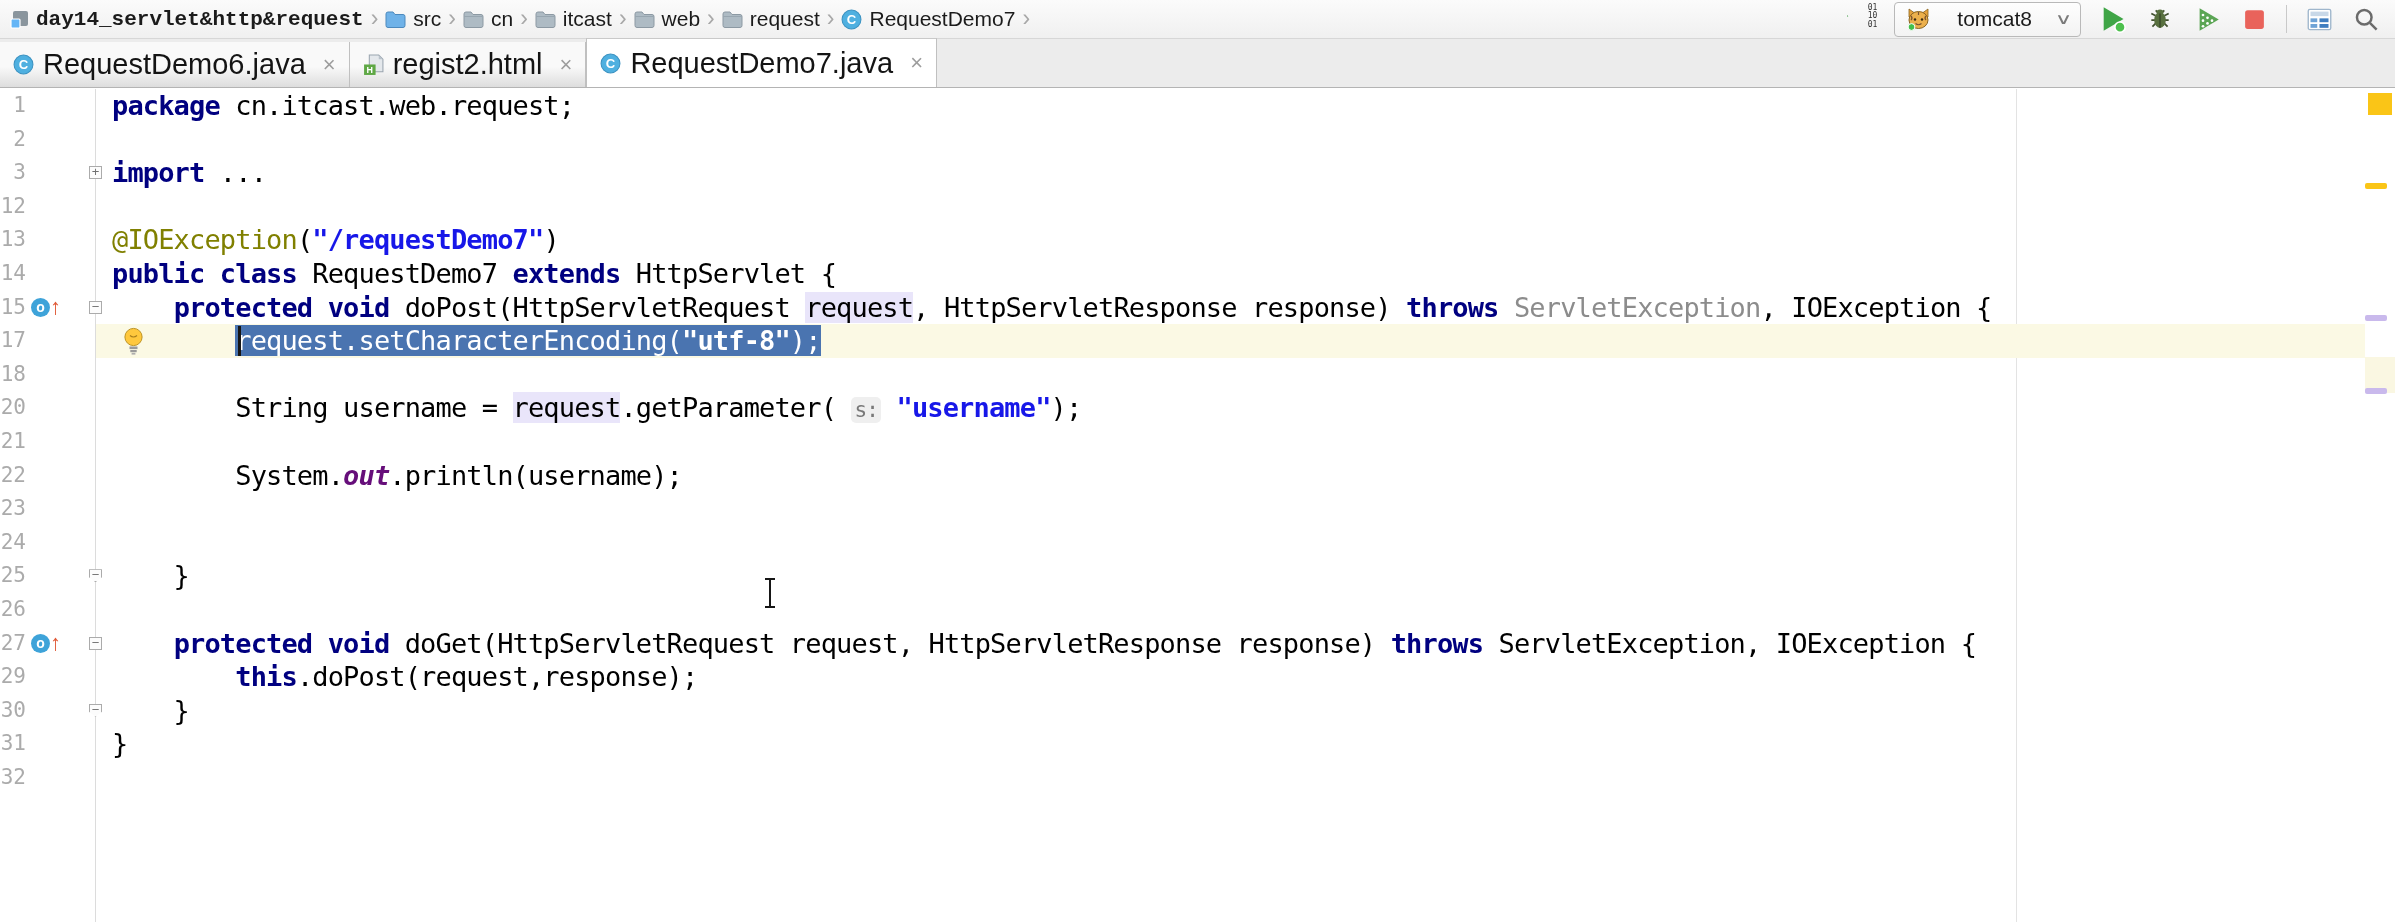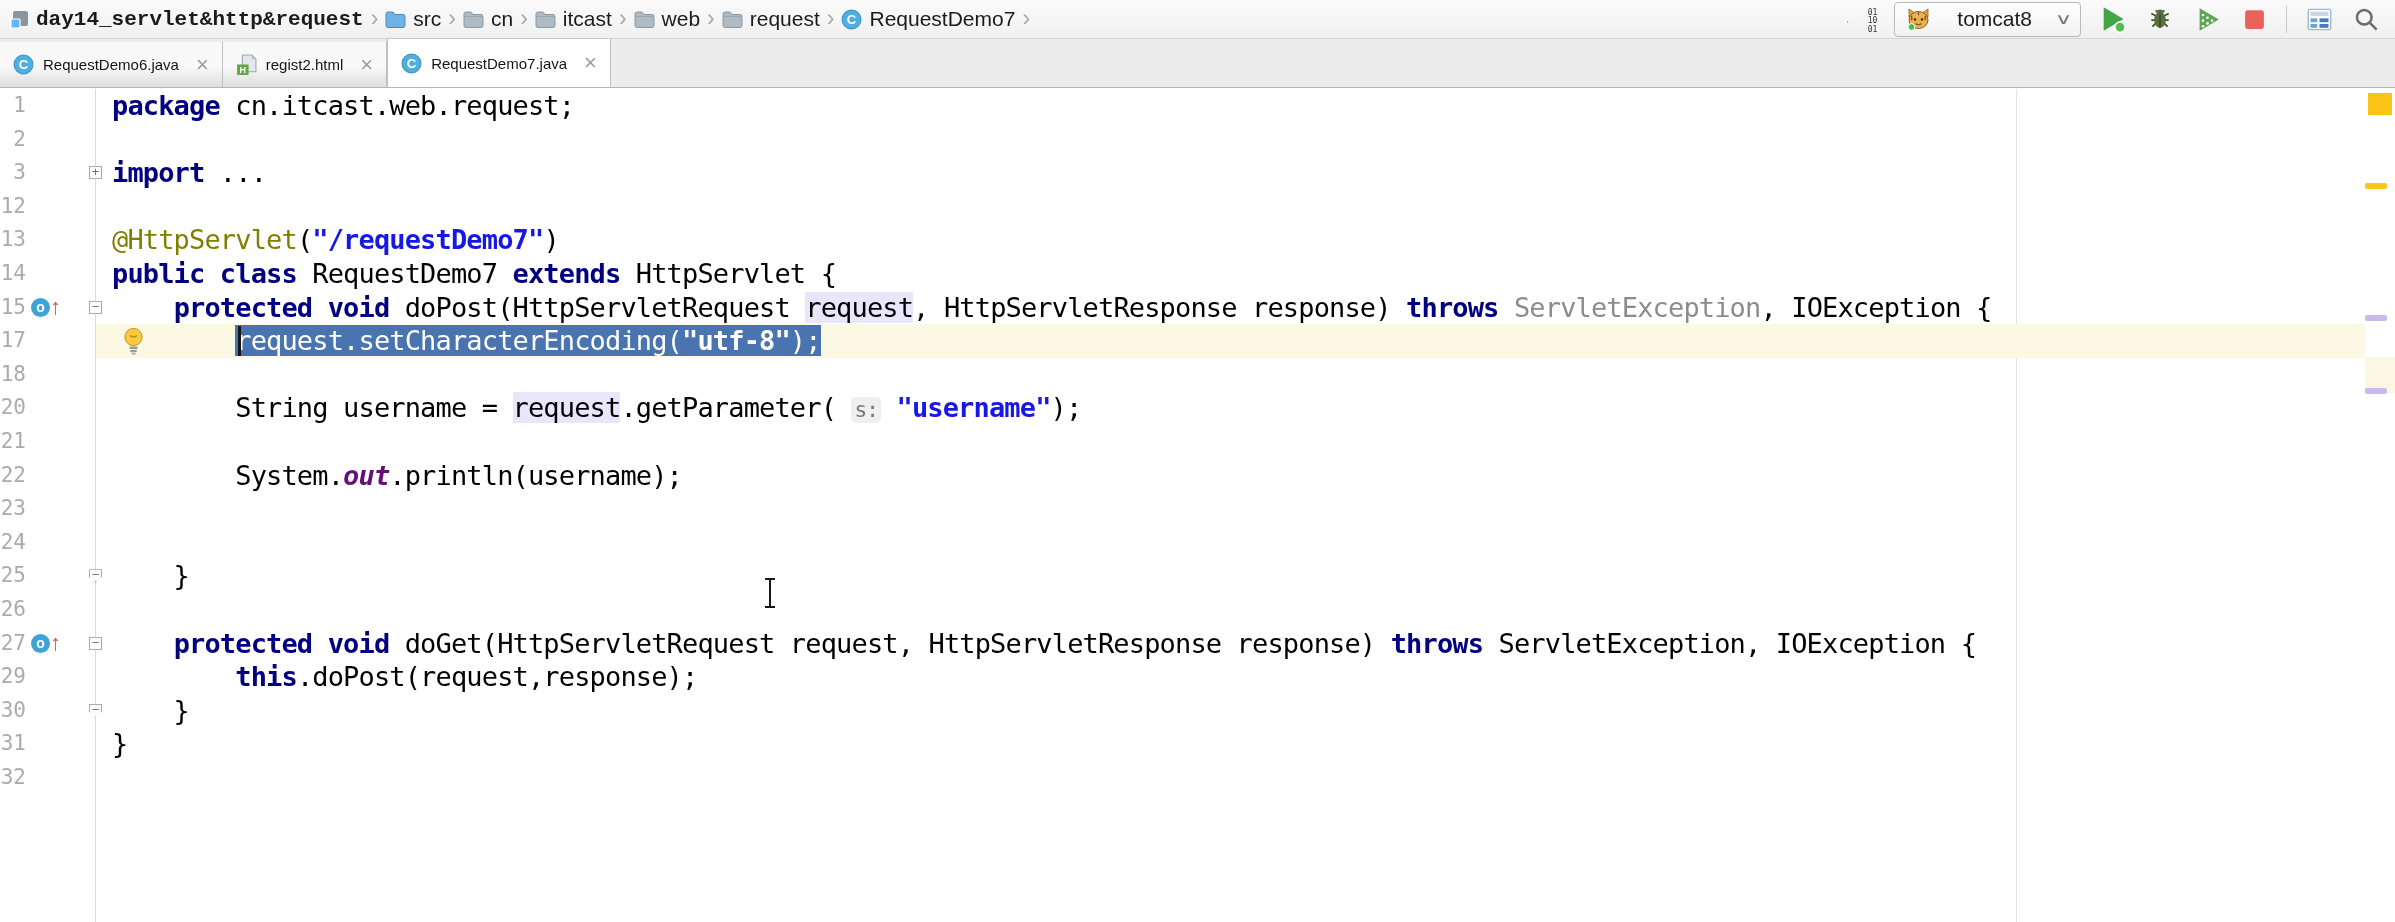--- a/index.html
+++ b/index.html
@@ -12,28 +12,28 @@
   .crumb-sep{color:#A8A8A8;font-size:23px;margin:0 7px;transform:translateY(-1px);}
   .ic{display:inline-flex;align-items:center;justify-content:center;}
 
   
   .toolbar{margin-left:auto;display:flex;align-items:center;gap:17px;padding-right:14px;}
   .tbtn{display:inline-flex;align-items:center;justify-content:center;width:30px;height:30px;}
   .runcfg{display:flex;align-items:center;gap:26px;height:33px;padding:0 11px;border:1px solid #B9B9B9;border-radius:4px;background:linear-gradient(#FEFEFE,#F3F3F3);}
   .runcfg .lbl{font-size:21px;color:#1b1b1b;}
   .runcfg .chev{color:#7b7b7b;font-size:15px;transform:scaleX(1.6);}
   .tb-sep{width:1px;height:28px;background:#C9C9C9;}
-  .vcsupd{display:flex;align-items:flex-end;gap:19px;}
+  .vcsupd{display:flex;align-items:flex-start;gap:19px;}
   .vcsupd .digits{font-family:"DejaVu Sans Mono",monospace;font-size:8px;line-height:1.05;color:#333;}
 
   
   .tabbar{position:absolute;left:0;top:39px;width:2395px;height:49px;background:#ECECEC;border-bottom:1px solid #B4B4B4;display:flex;align-items:flex-end;box-sizing:border-box;}
   .tab{display:flex;align-items:center;height:45px;padding:0 13px;box-sizing:border-box;background:linear-gradient(#F9F9F9 55%,#DDDDDD);border-right:1px solid #C0C0C0;gap:9px;}
   .tab.active{height:49px;background:#FFFFFF;border-left:1px solid #C0C0C0;border-top:1px solid #C9C9C9;}
-  .tab .tlabel{font-size:15px;color:#141414;text-align:center;}
+  .tab .tlabel{font-size:29px;color:#141414;text-align:center;}
   .tab .tclose{color:#9d9d9d;font-size:22px;margin-left:8px;line-height:1;}
 
   
   .editor{position:absolute;left:0;top:89px;width:2395px;height:833px;background:#fff;}
   .gutter-line{position:absolute;left:95px;top:0;width:1px;height:833px;background:var(--gutterLine);}
   .margin-guide{position:absolute;left:2016px;top:0;width:1px;height:833px;background:var(--marginGuide);}
   #rows{position:absolute;left:0;top:0;width:2365px;}
   .row{position:relative;height:33.6px;line-height:33.6px;}
   .row.current::before{content:"";position:absolute;left:96px;right:0;top:0;bottom:0;background:var(--currentLineBg);}
   .ln{position:absolute;left:0;top:0;width:26px;text-align:right;font-family:"DejaVu Sans Mono",monospace;font-size:21px;color:var(--lineNumber);}
@@ -256,21 +256,21 @@
   </div>
 
 <div class="editor">
   <div class="margin-guide"></div>
   <div class="gutter-line"></div>
   <div id="rows">
       <div class="row"><span class="ln">1</span><span class="code"><span class="tk-k">package</span><span class="tk-pl"> cn.itcast.web.request;</span></span></div>
       <div class="row"><span class="ln">2</span><span class="code"></span></div>
       <div class="row"><span class="ln">3</span><span class="fold">+</span><span class="code"><span class="tk-k">import</span><span class="tk-pl"> ...</span></span></div>
       <div class="row"><span class="ln">12</span><span class="code"></span></div>
-      <div class="row"><span class="ln">13</span><span class="code"><span class="tk-an">@HttpServlet</span><span class="tk-pl">(</span><span class="tk-st">"/requestDemo7"</span><span class="tk-pl">)</span></span></div>
+      <div class="row"><span class="ln">13</span><span class="code"><span class="tk-an">@IOException</span><span class="tk-pl">(</span><span class="tk-st">"/requestDemo7"</span><span class="tk-pl">)</span></span></div>
       <div class="row"><span class="ln">14</span><span class="code"><span class="tk-k">public</span><span class="tk-pl"> </span><span class="tk-k">class</span><span class="tk-pl"> RequestDemo7 </span><span class="tk-k">extends</span><span class="tk-pl"> HttpServlet {</span></span></div>
       <div class="row"><span class="ln">15</span><span class="ovr-o">o</span><span class="ovr-a">↑</span><span class="fold">−</span><span class="code"><span class="tk-pl">    </span><span class="tk-k">protected</span><span class="tk-pl"> </span><span class="tk-k">void</span><span class="tk-pl"> doPost(HttpServletRequest </span><span class="tk-hl">request</span><span class="tk-pl">, HttpServletResponse response) </span><span class="tk-k">throws</span><span class="tk-pl"> </span><span class="tk-gr">ServletException</span><span class="tk-pl">, IOException {</span></span></div>
       <div class="row current"><span class="ln">17</span><span class="bulb"><svg width="23" height="29" viewBox="0 0 23 29">
             <circle cx="11.5" cy="10" r="8.6" fill="#FFC83D" stroke="#BE9424" stroke-width="1"></circle>
             <path d="M8 8.5 q3.5 3 7 0" stroke="#A87E1C" stroke-width="1.2" fill="none"></path>
             <rect x="7.5" y="19.5" width="8" height="2.6" fill="#9A9A9A"></rect>
             <rect x="8.3" y="23" width="6.4" height="2.2" fill="#9A9A9A"></rect>
             <rect x="9.6" y="25.8" width="3.8" height="1.8" fill="#ADADAD"></rect>
           </svg></span><span class="caret-bar"></span><span class="code"><span class="tk-pl">        </span><span class="tk-sel">request.setCharacterEncoding(</span><span class="tk-selb">"utf-8"</span><span class="tk-sel">);</span></span></div>
       <div class="row"><span class="ln">18</span><span class="code"></span></div>

